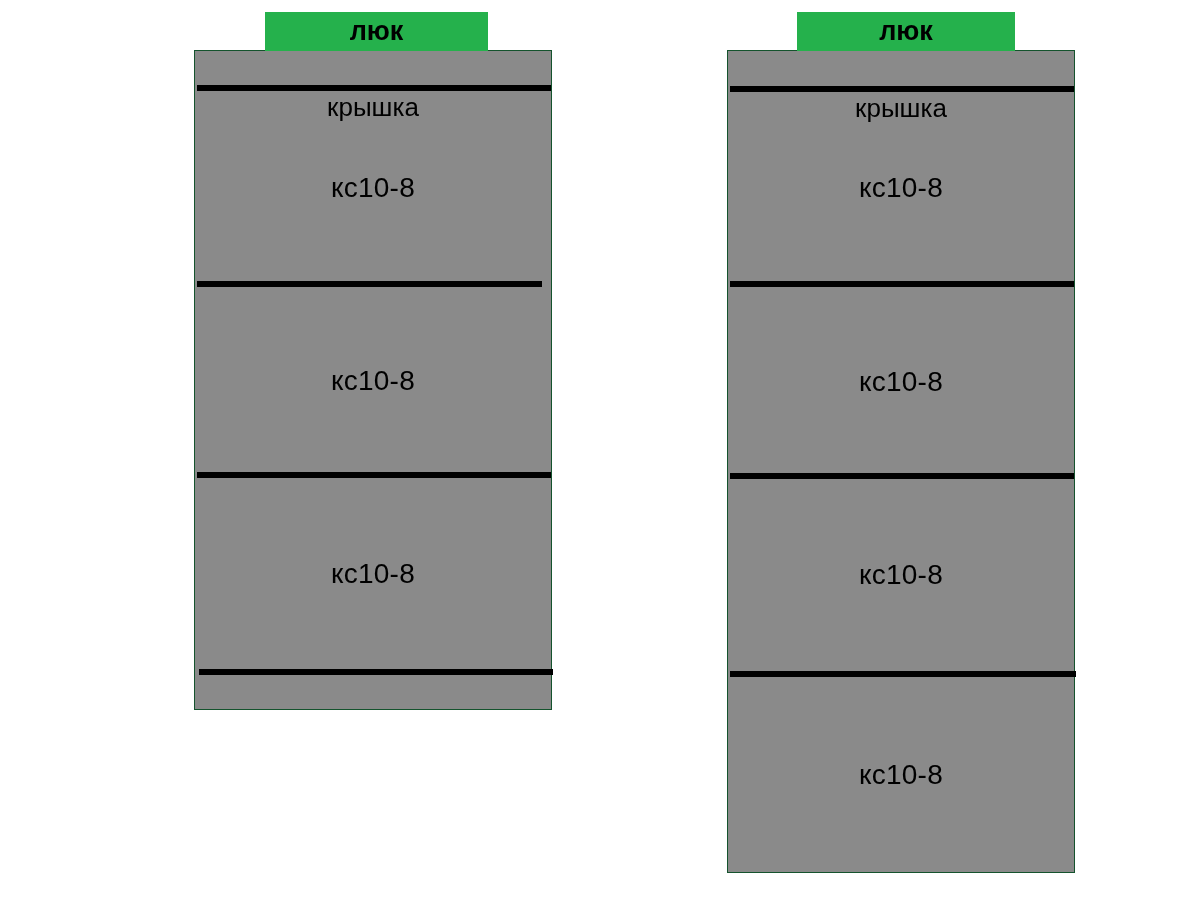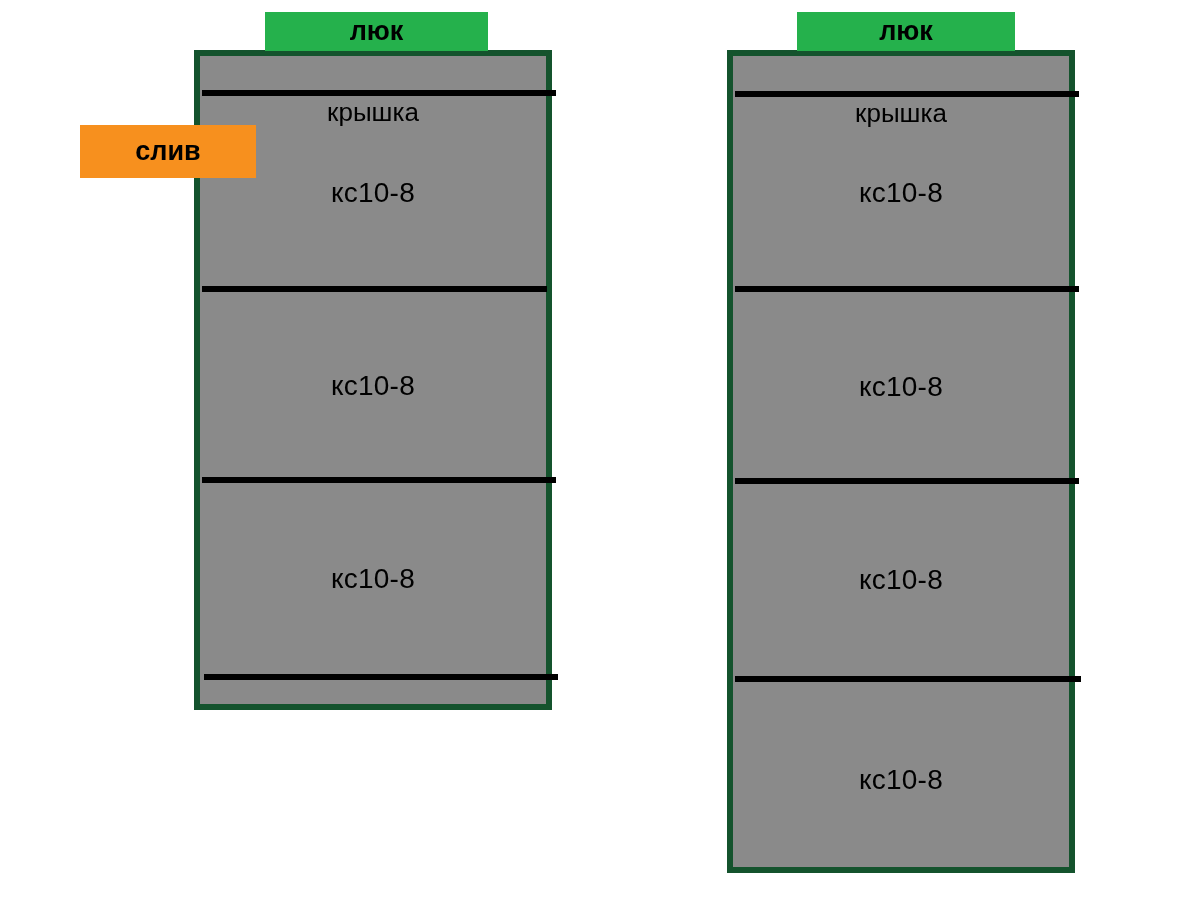--- a/index.html
+++ b/index.html
@@ -22,21 +22,21 @@
     width: 1200px;
     height: 900px;
     background: #ffffff;
   }
 
   
   .tank {
     position: absolute;
     background: #8a8a8a;
     box-sizing: border-box;
-    border: 6px solid #14532d;
+    border: 1px solid #14532d;
   }
 
   
   .segment {
     position: absolute;
     left: 0;
     right: 0;
     display: flex;
     align-items: center;
     justify-content: center;
@@ -152,18 +152,15 @@
 
     <div class="segment" style="top:626px; height:195px;">
       <span class="segment-label">кс10-8</span>
     </div>
   </div>
 
   <div class="hatch" style="left:797px; top:12px; width:218px; height:39px;">
     <span class="hatch-label">люк</span>
   </div>
 
-  <div class="pipe" style="left:80px; top:125px; width:176px; height:53px;">
-    <span class="pipe-label">слив</span>
-  </div>
 
 
 </div>
 
 </body></html>

